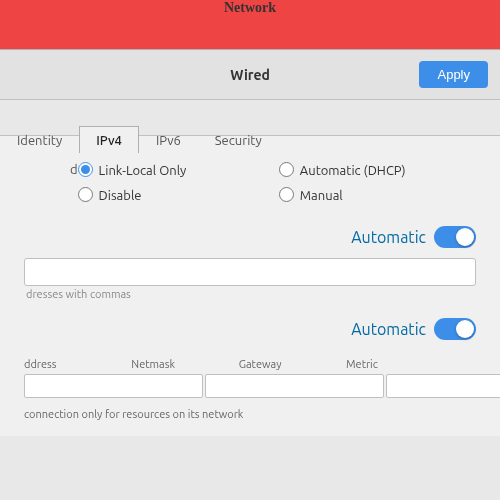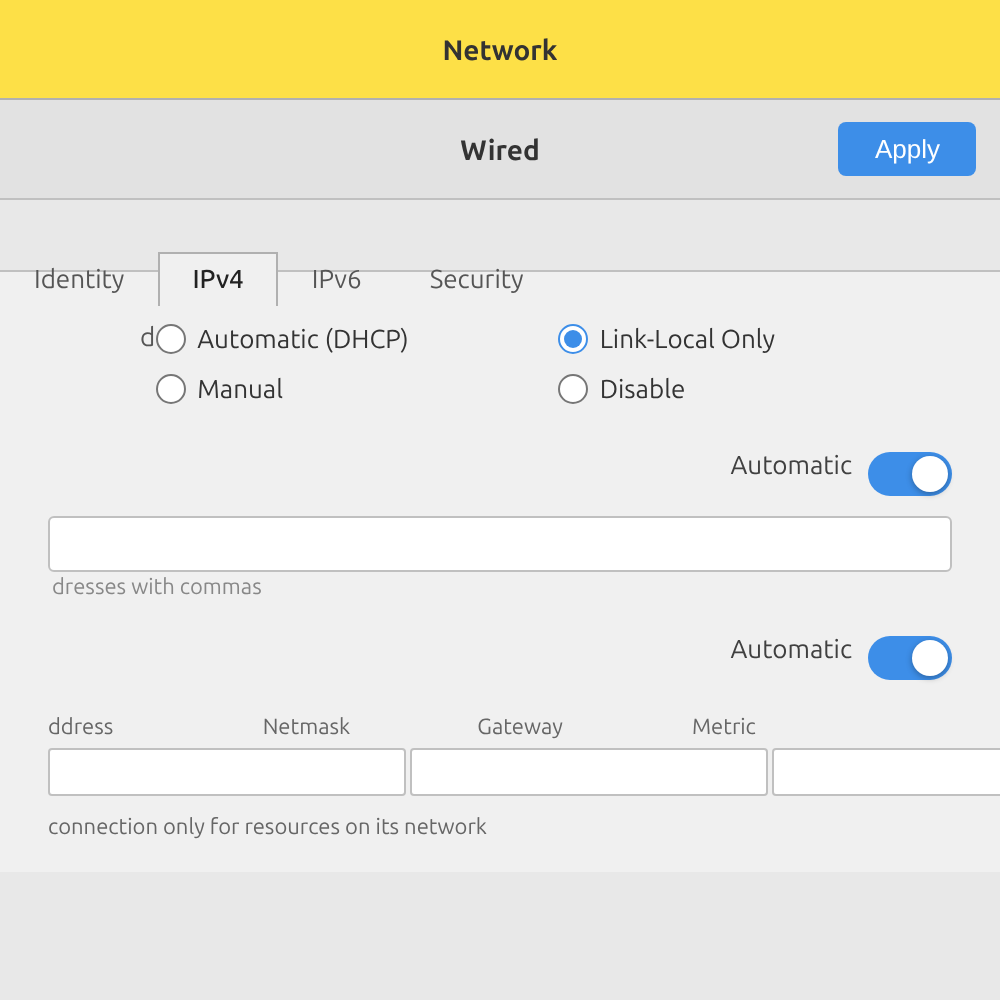--- a/index.html
+++ b/index.html
@@ -6,26 +6,26 @@
     body {
       font-family: -apple-system, BlinkMacSystemFont, "Segoe UI", Ubuntu, sans-serif;
       font-size: 13px;
       background: #e8e8e8;
       width: 500px;
       height: 500px;
       overflow: hidden;
     }
 
     .title-bar {
-      background: #fde047;
+      background: #ef4444;
       height: 50px;
       display: flex;
-      align-items: center;
       justify-content: center;
       border-bottom: 1px solid #b0b0b0;
+      font-family: Liberation Serif, serif;
     }
 
     .title-bar-text {
       font-size: 14px;
       font-weight: 600;
       color: #333;
     }
 
     .header-row {
       background: #e2e2e2;
@@ -115,26 +115,26 @@
     }
 
     .radio-input {
       width: 15px;
       height: 15px;
       accent-color: #3d8ee8;
     }
 
     .toggle-row {
       display: flex;
-      align-items: flex-start;
+      align-items: center;
       justify-content: flex-end;
       padding: 10px 12px;
       gap: 8px;
-      font-size: 13px;
-      color: #404040;
+      font-size: 16px;
+      color: #0369a1;
     }
 
     .toggle {
       width: 42px;
       height: 22px;
       background: #3d8ee8;
       border-radius: 11px;
       position: relative;
       cursor: pointer;
       flex-shrink: 0;
@@ -233,36 +233,36 @@
   <div class="tab">IPv6</div>
   <div class="tab">Security</div>
 </div>
 
 <div class="content">
 
   <div class="radio-group">
     <span class="section-label">d</span>
     <div class="radio-col">
       <label class="radio-item">
+        <input type="radio" class="radio-input" name="ipv4method" checked="" style="">
+        <span>Link-Local Only</span>
+      </label>
+      <label class="radio-item">
+        <input type="radio" class="radio-input" name="ipv4method" style="">
+        <span>Disable</span>
+      </label>
+    </div>
+    <div class="radio-col">
+      <label class="radio-item">
         <input type="radio" class="radio-input" name="ipv4method" style="">
         <span>Automatic (DHCP)</span>
       </label>
       <label class="radio-item">
         <input type="radio" class="radio-input" name="ipv4method" style="">
         <span>Manual</span>
-      </label>
-    </div>
-    <div class="radio-col">
-      <label class="radio-item">
-        <input type="radio" class="radio-input" name="ipv4method" checked="" style="">
-        <span>Link-Local Only</span>
-      </label>
-      <label class="radio-item">
-        <input type="radio" class="radio-input" name="ipv4method" style="">
-        <span>Disable</span>
       </label>
     </div>
   </div>
 
   <div class="toggle-row">
     <span>Automatic</span>
     <div class="toggle"></div>
   </div>
 
   <div class="full-input-wrap">

